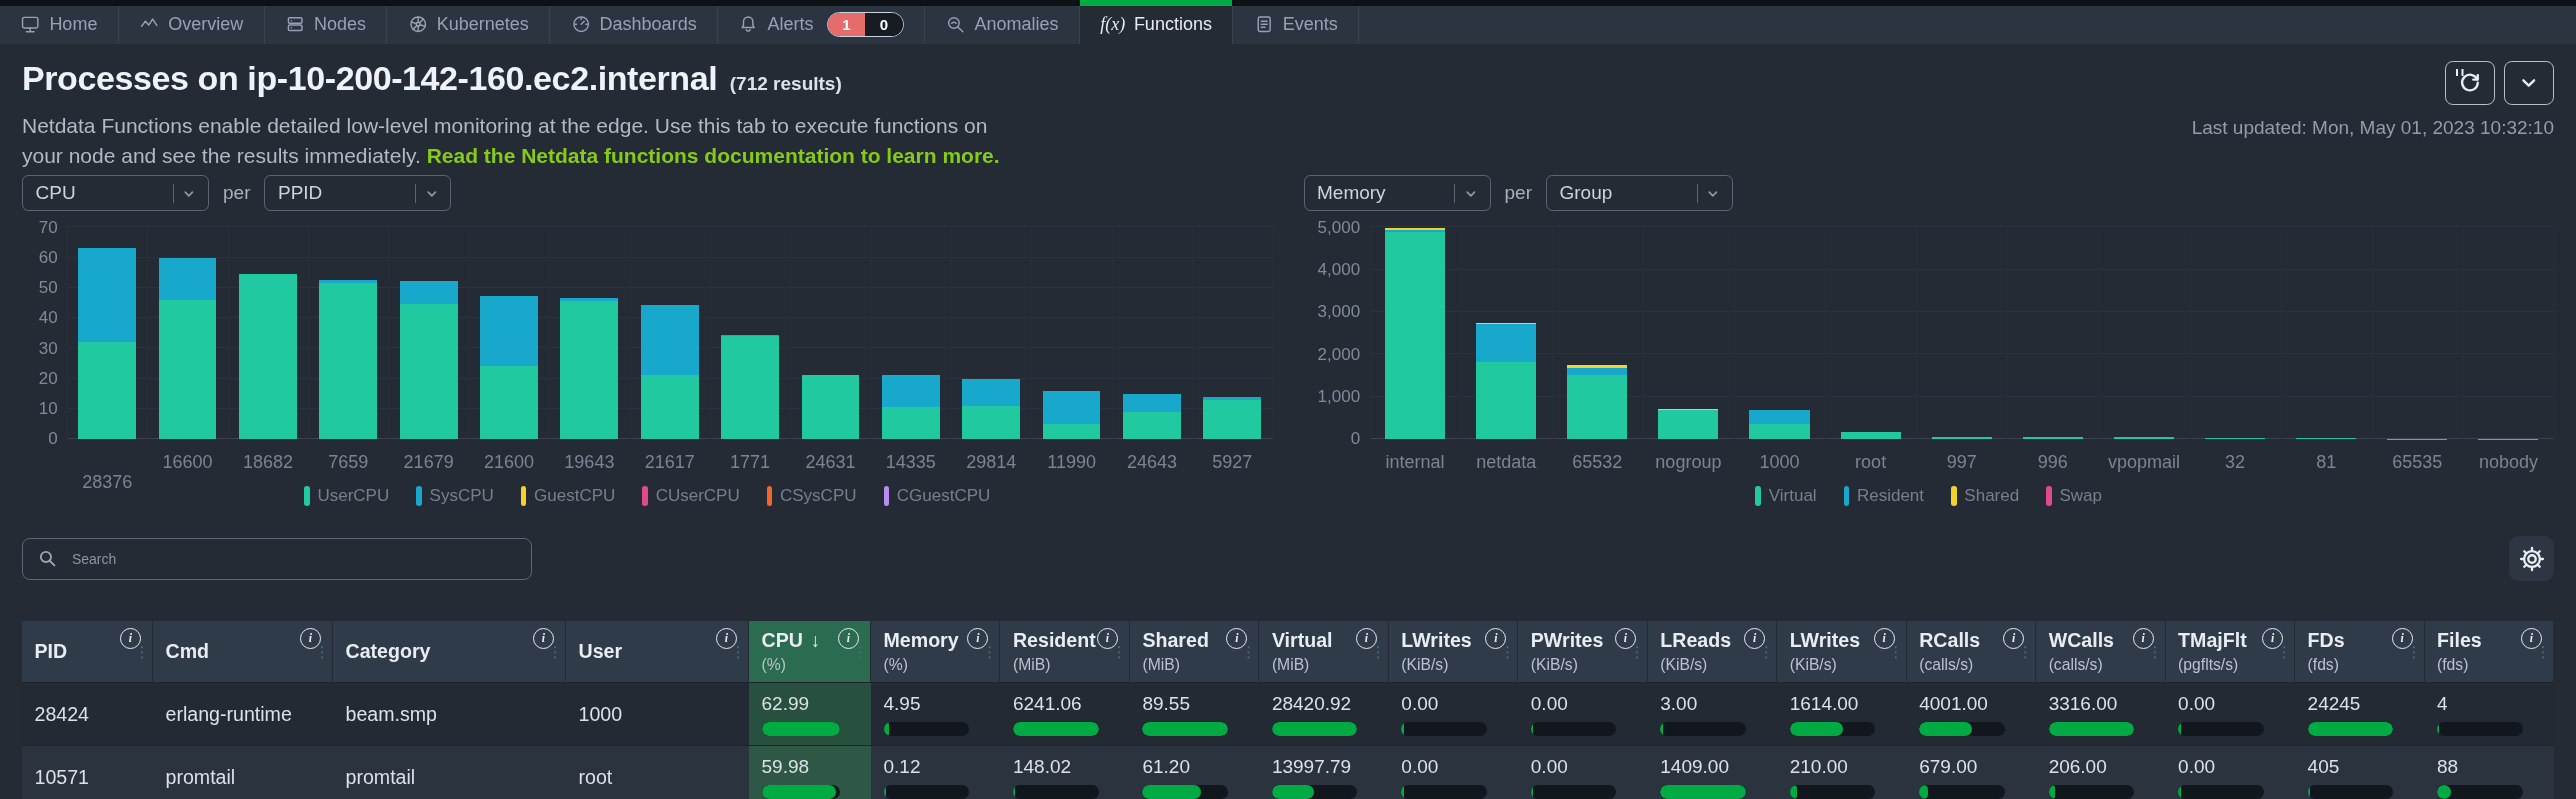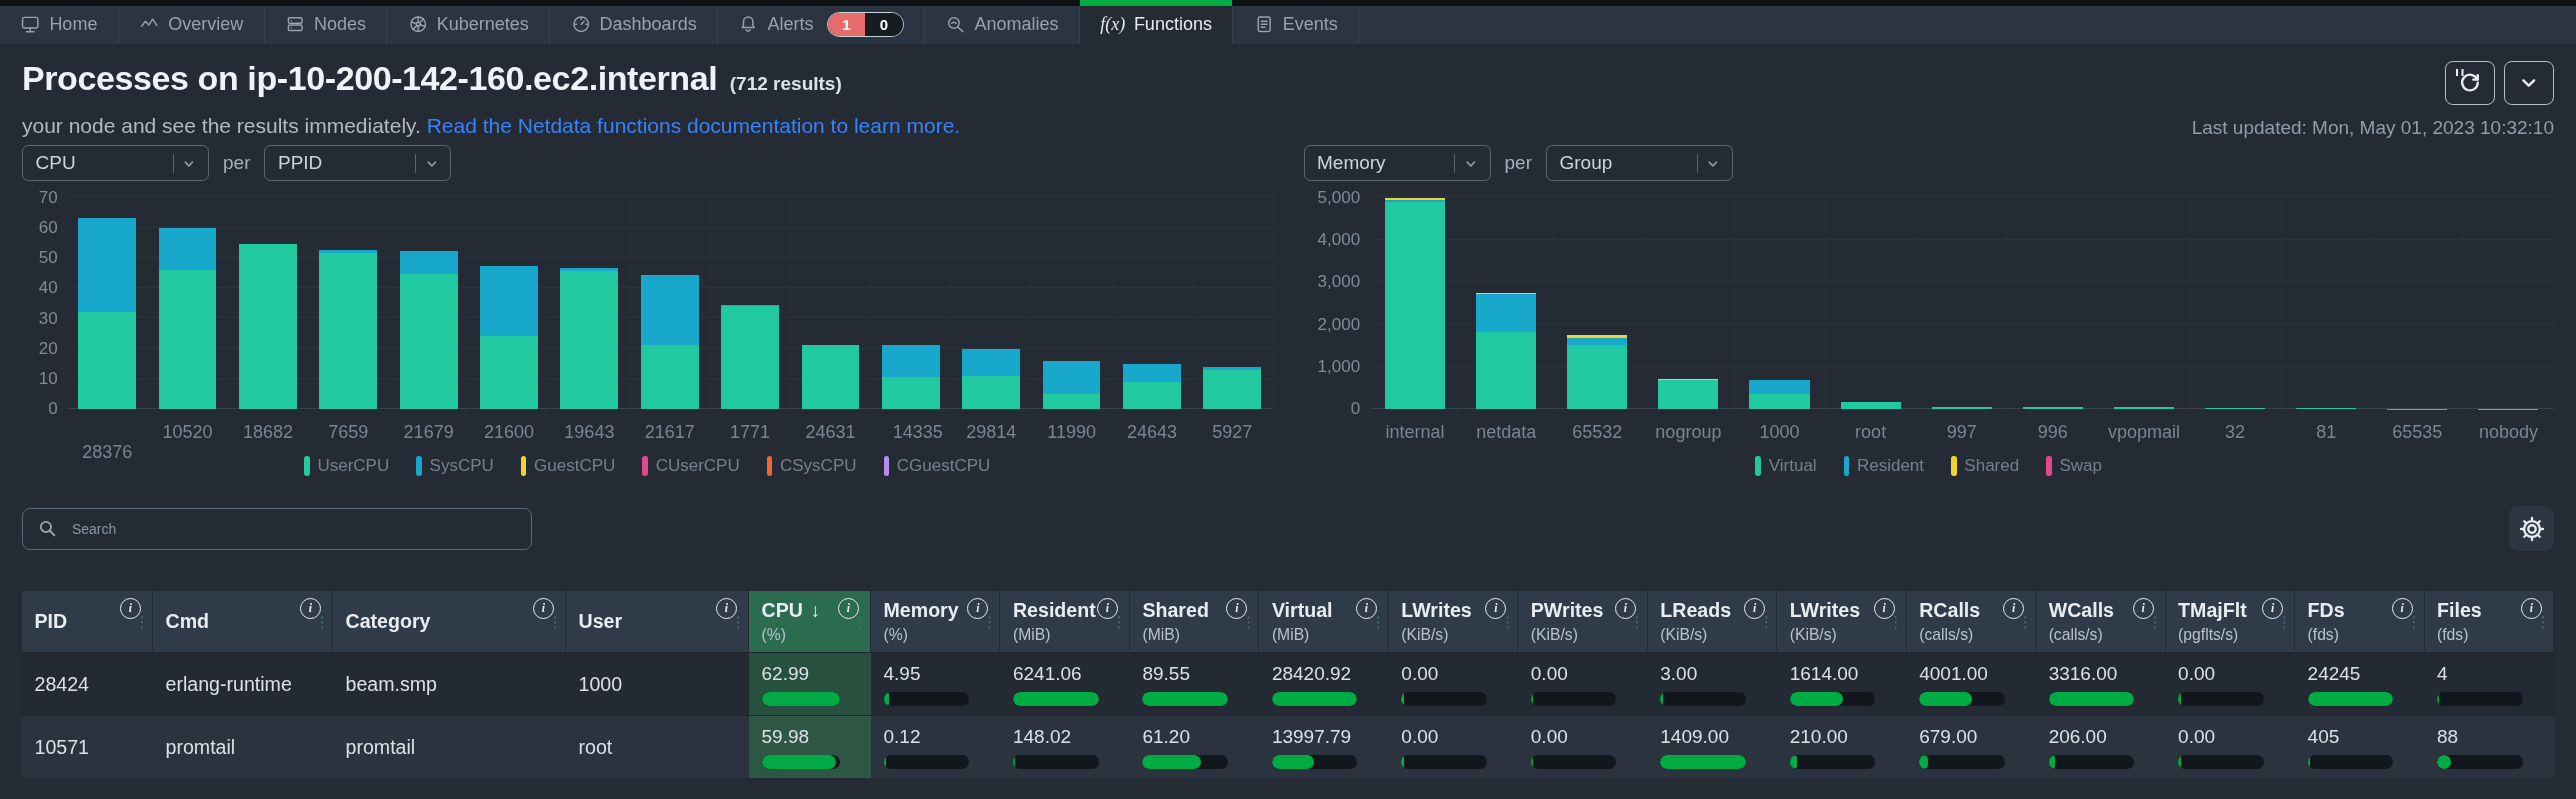--- a/index.html
+++ b/index.html
@@ -14,21 +14,21 @@
   .tab.active::before{content:"";position:absolute;top:-5.5px;left:0;right:0;height:5.5px;background:#00ab44;}
   .fxicon{font-style:italic;font-size:18px;font-family:"Liberation Serif",serif;}
   .badges{display:flex;align-items:center;border:1.6px solid #ccd4dd;border-radius:12.5px;overflow:hidden;margin-left:4.7px;height:23.5px;}
   .badge{display:flex;align-items:center;justify-content:center;min-width:23.5px;padding:0 7px;font-size:15px;font-weight:700;color:#fff;height:100%;}
   
   .page-header{display:flex;justify-content:space-between;align-items:flex-start;padding:15.7px 22px 0;}
   .title-line{display:flex;align-items:baseline;gap:12.5px;}
   h1{margin:0;font-size:34px;color:#eff3f7;letter-spacing:-0.4px;}
   .results{font-size:19px;font-weight:700;color:#dbe2ea;}
   .desc{margin-top:12.5px;font-size:21px;line-height:30px;color:#b0b9c4;}
-  .link{color:#3b82f6;cursor:pointer;}
+  .link{color:#84cc16;cursor:pointer;font-weight:bold;}
   .header-right{display:flex;flex-direction:column;align-items:flex-end;gap:12.5px;padding-top:1.6px;flex:none;}
   .hbtns{display:flex;gap:9.4px;}
   .hbtn{position:relative;width:50px;height:44px;border:1.6px solid #b6c0cb;border-radius:7.8px;background:transparent;
     color:#e9eef3;display:flex;align-items:center;justify-content:center;cursor:pointer;}
   .hbtn svg{width:23.5px;height:23.5px;fill:none;stroke:currentColor;stroke-width:2.4;stroke-linecap:round;stroke-linejoin:round;}
   .pm{position:absolute;top:7px;left:10.2px;width:2.4px;height:7px;background:#e9eef3;box-shadow:5.5px 0 0 #e9eef3;}
   .last-updated{font-size:19px;color:#929dab;}
   
   .charts{display:flex;gap:31px;padding:0 22px;margin-top:4.7px;}
   .chart-group{flex:1;min-width:0;}
@@ -178,20 +178,21 @@
     </div>
 </div>
 
 <div class="page-header">
   <div>
     <div class="title-line">
       <h1>Processes on ip-10-200-142-160.ec2.internal</h1>
       <span class="results">(712 results)</span>
     </div>
     <div class="desc">
+      <div>Netdata Functions enable detailed low-level monitoring at the edge. Use this tab to execute functions on</div>
       <div>
         <span>your node and see the results immediately.</span>
         <span class="link">Read the Netdata functions documentation to learn more.</span>
       </div>
     </div>
   </div>
   <div class="header-right">
     <div class="hbtns">
       <button class="hbtn">
         <span class="pm"></span>
@@ -357,30 +358,30 @@
               <div class="seg" style="height: 39px; background: rgb(32, 201, 160);"></div>
               <div class="seg" style="height: 3px; background: rgb(23, 168, 203);"></div>
             </div>
           </div>
         </div>
     </div>
     <div class="chartwrap">
       <div class="ylabels" style="height: 23.5px; width: 45px;"></div>
       <div class="xlabels" style="flex:1">
           <div class="xtick" style="left: 3.33333%; margin-top: 20px;">28376</div>
-          <div class="xtick" style="left: 10%;">10520</div>
+          <div class="xtick" style="left: 10%;">16600</div>
           <div class="xtick" style="left: 16.6667%;">18682</div>
           <div class="xtick" style="left: 23.3333%;">7659</div>
           <div class="xtick" style="left: 30%;">21679</div>
           <div class="xtick" style="left: 36.6667%;">21600</div>
           <div class="xtick" style="left: 43.3333%;">19643</div>
           <div class="xtick" style="left: 50%;">21617</div>
           <div class="xtick" style="left: 56.6667%;">1771</div>
           <div class="xtick" style="left: 63.3333%;">24631</div>
-          <div class="xtick" style="left: 70%; margin-left: 7px;">14335</div>
+          <div class="xtick" style="left: 70%;">14335</div>
           <div class="xtick" style="left: 76.6667%;">29814</div>
           <div class="xtick" style="left: 83.3333%;">11990</div>
           <div class="xtick" style="left: 90%;">24643</div>
           <div class="xtick" style="left: 96.6667%;">5927</div>
         </div>
     </div>
     <div class="legend">
         <div class="legitem">
           <span class="sw" style="background:#20c9a0"></span>
           <span>UserCPU</span>

